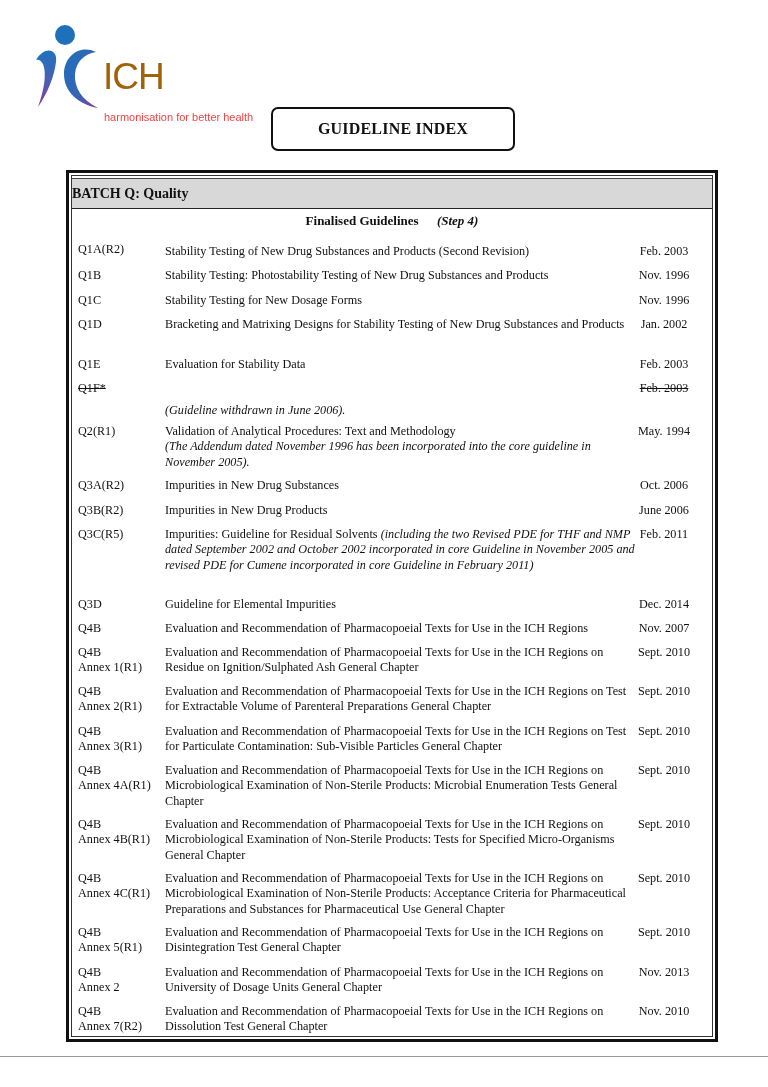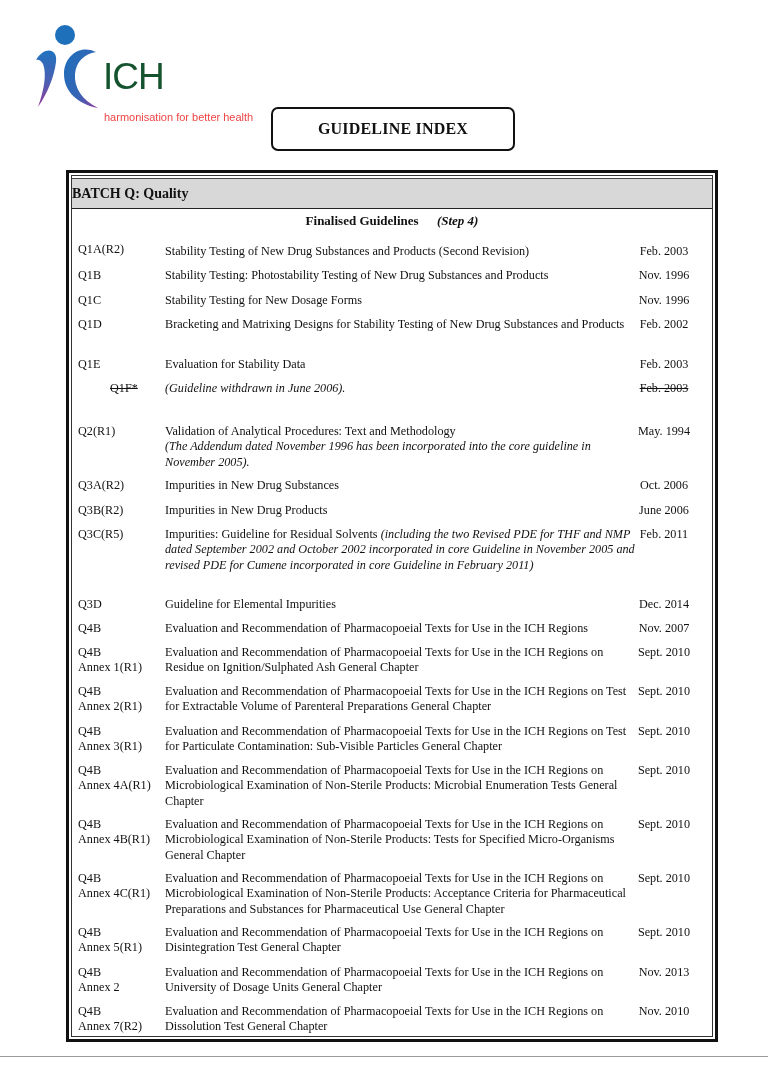--- a/index.html
+++ b/index.html
@@ -2,21 +2,21 @@
 <html><head>
 <meta charset="utf-8">
 <style>
   html, body { margin: 0; padding: 0; background: #ffffff; }
   body { width: 768px; height: 1087px; position: relative; overflow: hidden;
          font-family: "Liberation Serif", "DejaVu Serif", serif; color: #111; }
 
   .logo { position: absolute; left: 30px; top: 22px; width: 270px; height: 95px; }
   .logo svg { position: absolute; left: 0; top: 0; }
   .logo-ich { position: absolute; left: 73px; top: 36px; font-family: "Liberation Sans", "DejaVu Sans", sans-serif;
-              font-size: 37px; color: #14532d; letter-spacing: -1px; line-height: 1; }
+              font-size: 37px; color: #a16207; letter-spacing: -1px; line-height: 1; }
   .logo-tag { position: absolute; left: 74px; top: 90px; font-family: "Liberation Sans", "DejaVu Sans", sans-serif;
               font-size: 11px; color: #ef4444; white-space: nowrap; line-height: 1; }
 
   .title-box { position: absolute; left: 271px; top: 107px; width: 244px; height: 44px;
                border: 2px solid #111; border-radius: 7px; box-sizing: border-box;
                display: flex; align-items: center; justify-content: center; }
   .title-box span { font-weight: bold; font-size: 16px; letter-spacing: 0.2px; }
 
   .table-frame { position: absolute; left: 66px; top: 170px; width: 652px; height: 872px;
                  border: 3px solid #111; box-sizing: border-box; }
@@ -30,21 +30,21 @@
   .subheader { position: absolute; left: 0; right: 0; top: 37px; text-align: center;
                font-weight: bold; font-size: 13px; }
   .subheader i { font-style: italic; margin-left: 15px; }
 
   .rows { position: absolute; left: 0; right: 0; top: 0; }
   .row { position: absolute; left: 0; right: 0; font-size: 12.2px; line-height: 15.4px; }
   .row .code { position: absolute; left: 6px; width: 90px; }
   .row .title { position: absolute; left: 93px; width: 472px; }
   .row .date { position: absolute; right: 8px; width: 80px; text-align: center; }
   .row .note { font-style: italic; }
-  .strike { text-decoration: line-through; margin-left: 32px; }
+  .strike { text-decoration: line-through; }
 
   .footer-rule { position: absolute; left: 0; right: 0; top: 1056px; height: 1px; background: #9a9a9a; }
 </style>
 </head>
 <body>
 
 <div class="logo">
   <svg width="72" height="95" viewBox="0 0 72 95">
     <defs>
       <linearGradient id="gL" x1="0" y1="0" x2="0" y2="1">
@@ -96,33 +96,33 @@
 
       <div class="row" style="top:117px">
         <div class="code">Q1C</div>
         <div class="title">Stability Testing for New Dosage Forms</div>
         <div class="date">Nov. 1996</div>
       </div>
 
       <div class="row" style="top:141px">
         <div class="code">Q1D</div>
         <div class="title">Bracketing and Matrixing Designs for Stability Testing of New Drug Substances and Products</div>
-        <div class="date">Feb. 2002</div>
+        <div class="date">Jan. 2002</div>
       </div>
 
       <div class="row" style="top:181px">
         <div class="code">Q1E</div>
         <div class="title">Evaluation for Stability Data</div>
         <div class="date">Feb. 2003</div>
       </div>
 
       <div class="row" style="top:205px">
         <div class="code strike">Q1F*</div>
         <div class="title">
-          <div class="note" style="margin-top:0">(Guideline withdrawn in June 2006).</div>
+          <div class="note" style="margin-top:22px">(Guideline withdrawn in June 2006).</div>
         </div>
         <div class="date strike">Feb. 2003</div>
       </div>
 
       <div class="row" style="top:248px">
         <div class="code">Q2(R1)</div>
         <div class="title">
           <div>Validation of Analytical Procedures: Text and Methodology</div>
           <div class="note">(The Addendum dated November 1996 has been incorporated into the core guideline in November 2005).</div>
         </div>

